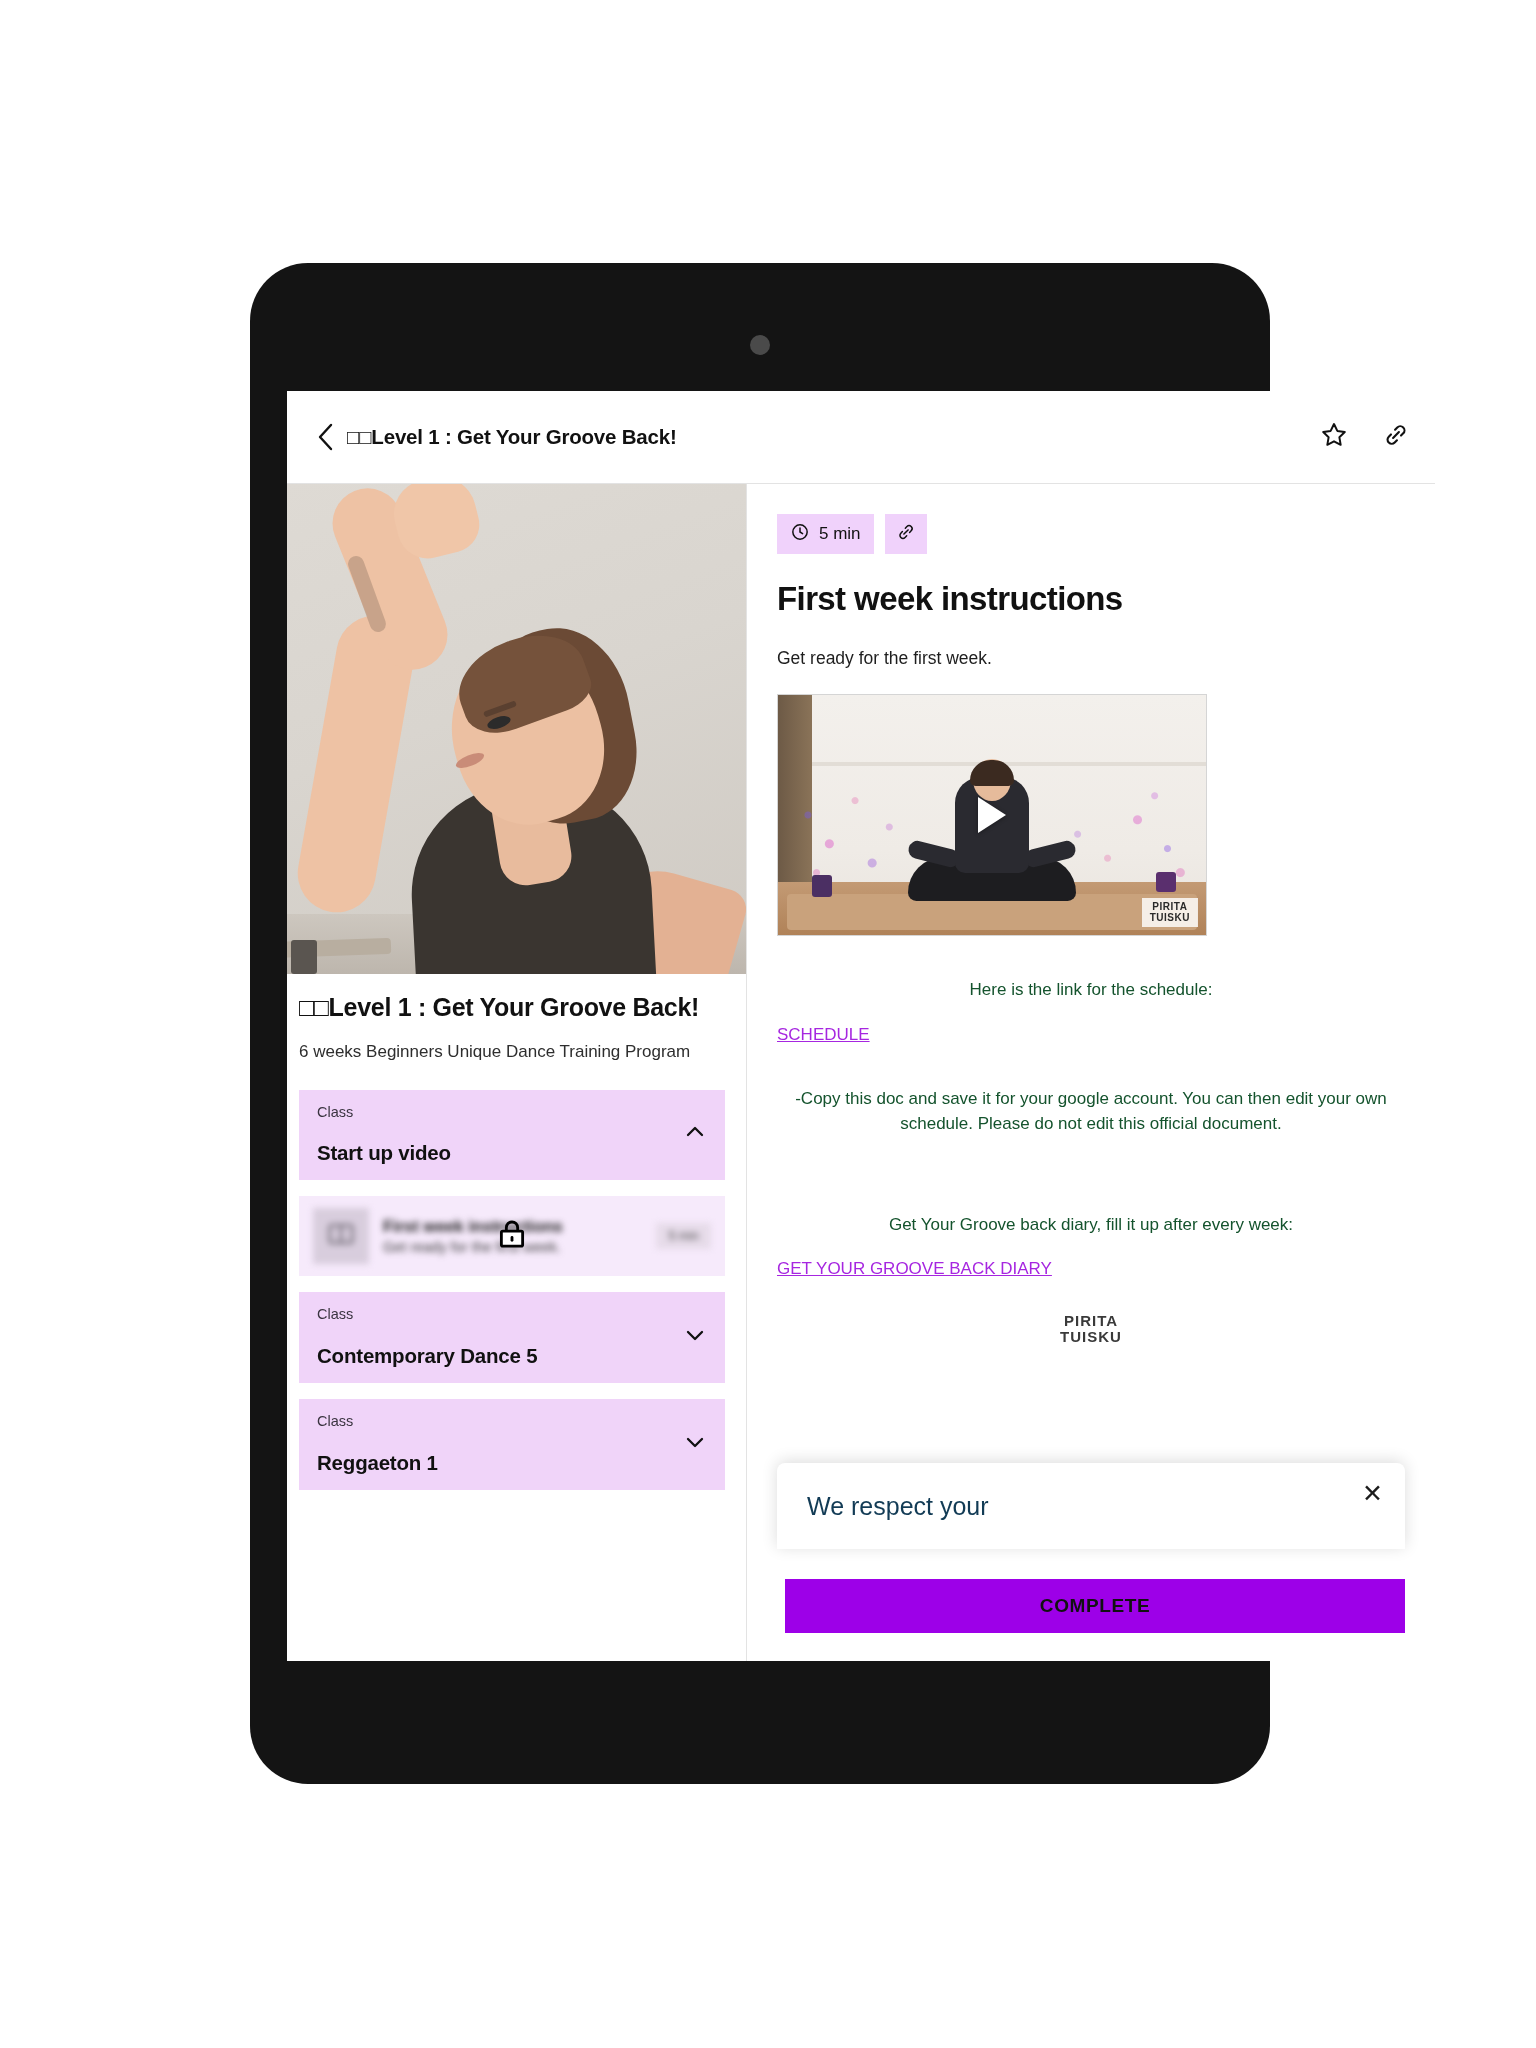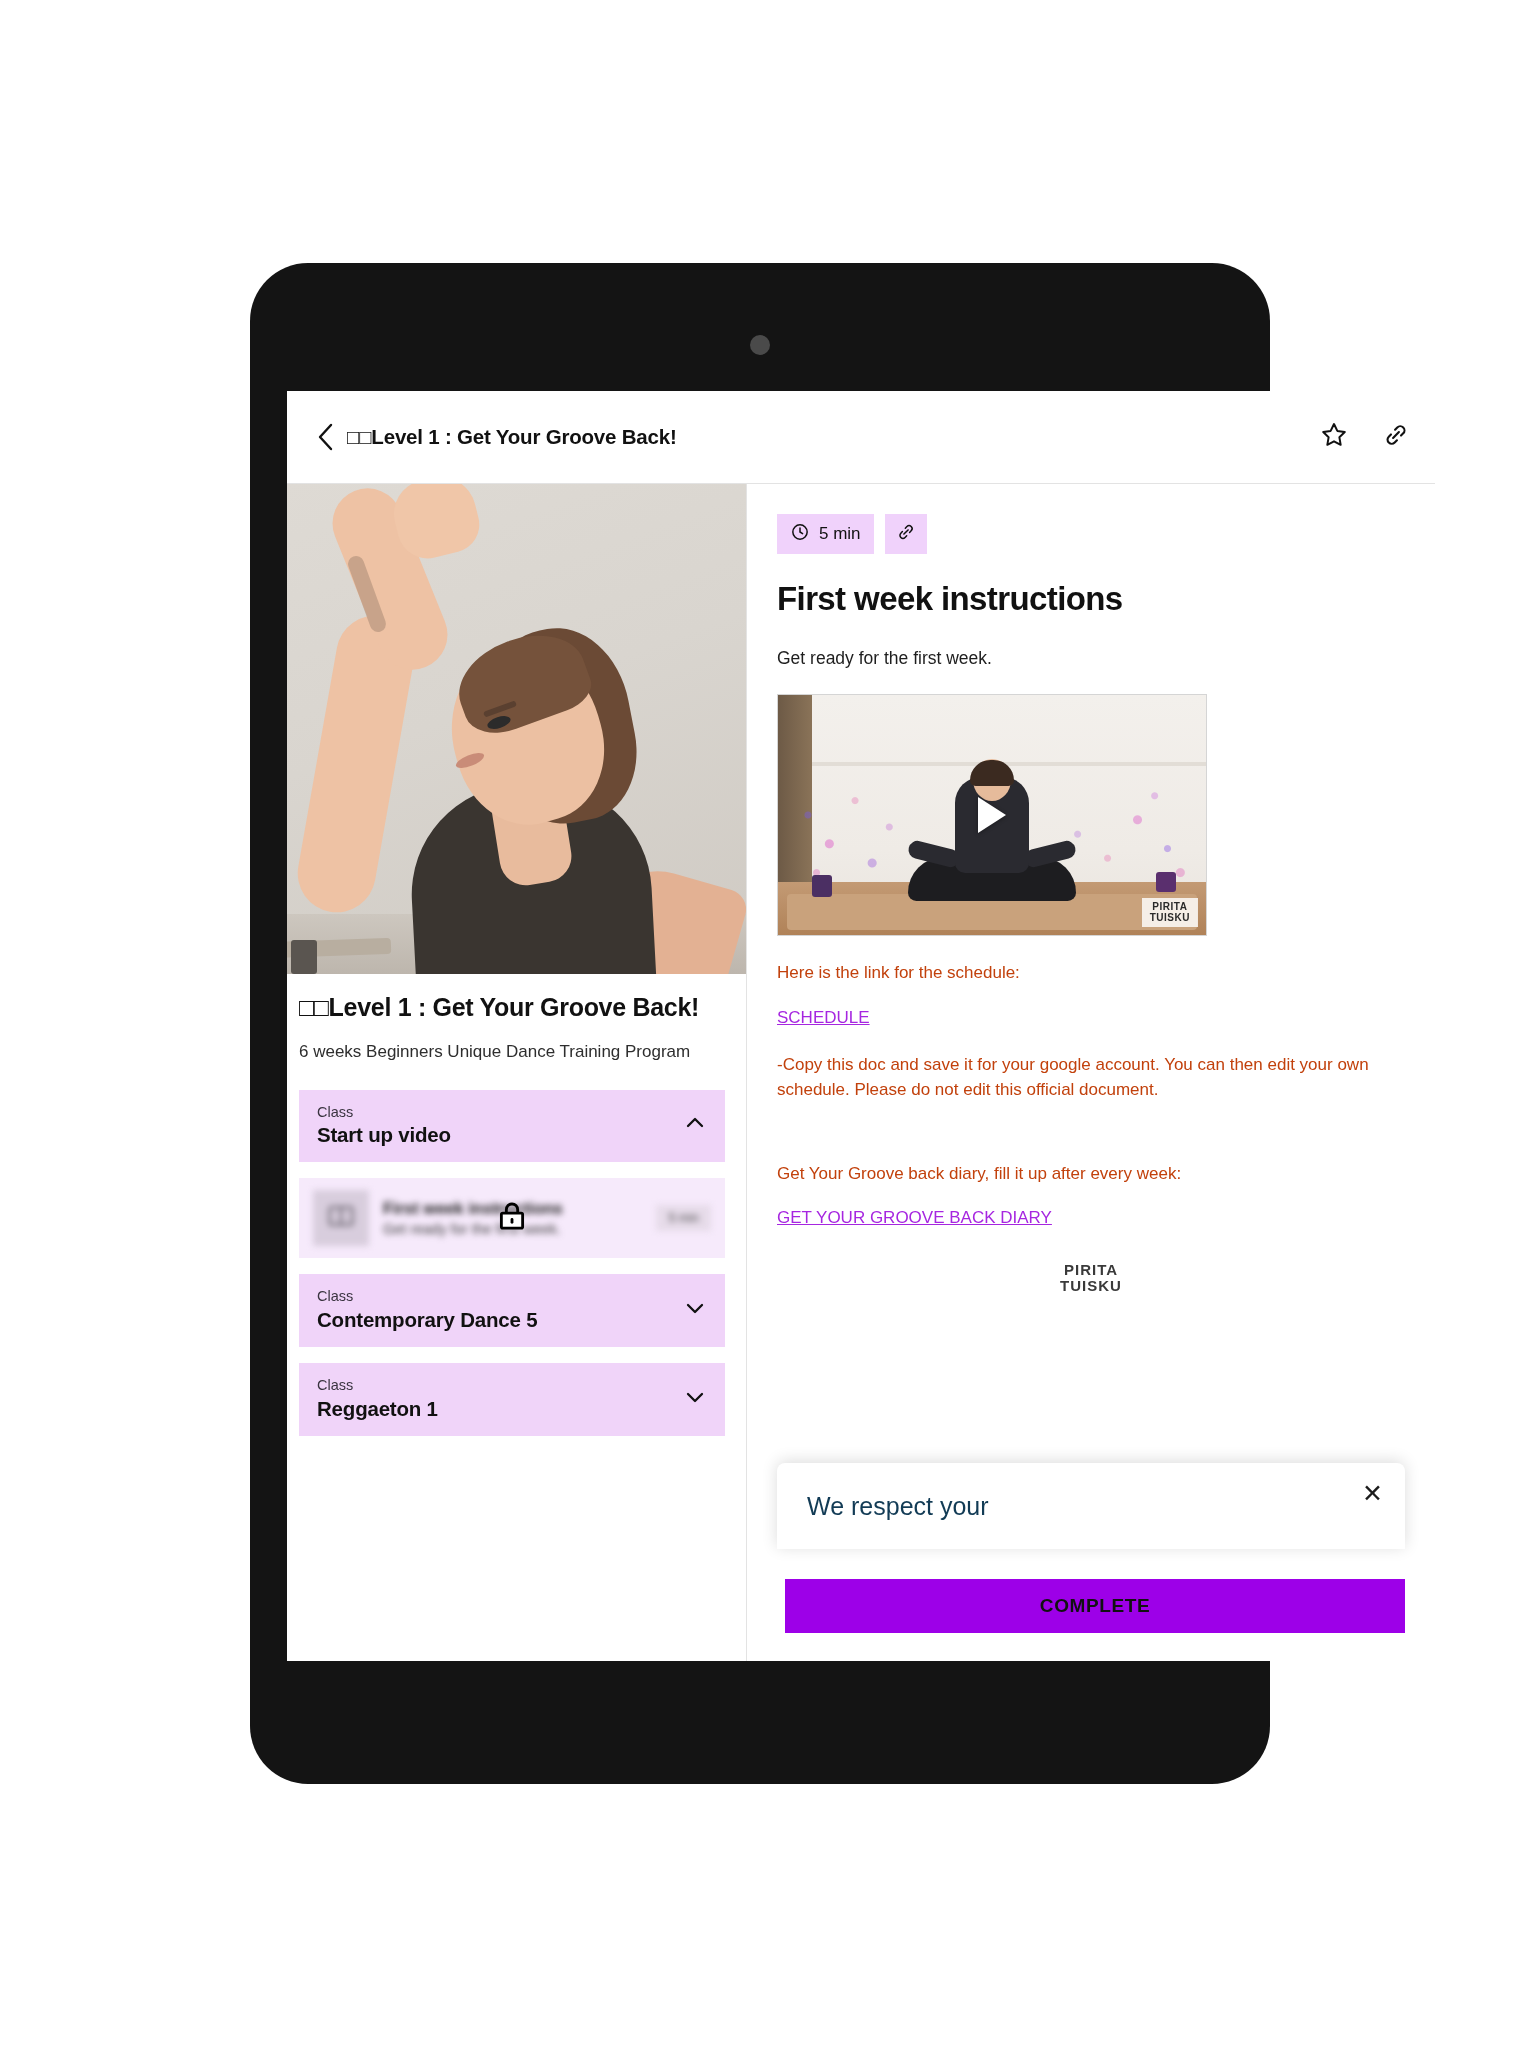--- a/index.html
+++ b/index.html
@@ -194,21 +194,21 @@
   .step-title { font-size: 19px; font-weight: bold; color:#111; letter-spacing:-.2px; }
 
   .class-list { padding: 22px 22px 0 22px; display:flex; flex-direction:column; gap: 16px; }
   .class-card {
     background: #f0d4f9;
     padding: 13px 18px 15px 18px;
     display:flex; align-items:center; justify-content:space-between;
     cursor:pointer;
   }
   .class-kicker { font-size: 14.5px; color:#3a3440; line-height:1.3; }
-  .class-name { font-size: 20.5px; font-weight:bold; color:#111; letter-spacing:-.2px; margin-top:2px; }
+  .class-name { font-size: 20.5px; font-weight:bold; color:#111; letter-spacing:-.2px; margin-top:20px; }
 
   
   .lesson-locked {
     position: relative;
     background: #f6eafb;
     padding: 12px 14px;
     display:flex; align-items:center; gap: 14px;
   }
   .lesson-blur { filter: blur(3.2px); display:flex; align-items:center; gap:14px; width:100%; }
   .lesson-thumb {
@@ -299,21 +299,21 @@
   .v-play {
     position:absolute; left:50%; top:50%; transform:translate(-50%,-50%);
     width:0; height:0;
     border-left: 28px solid #fff;
     border-top: 18px solid transparent;
     border-bottom: 18px solid transparent;
     filter: drop-shadow(0 1px 2px rgba(0,0,0,.35));
     cursor:pointer;
   }
 
-  .body-p { margin-top: 24px; font-size: 17px; line-height: 1.5; color:#c2410c; }
+  .body-p { margin-top: 41px; font-size: 17px; line-height: 1.5; color:#14532d;text-align:center; }
   .doc-link {
     display:inline-block; margin-top: 22px;
     font-size: 17px; color:#a626e0; text-decoration: underline;
     cursor:pointer;
   }
   .gap-lg { height: 34px; }
 
   .logo-mark {
     margin: 34px auto 0 auto; width: 160px; text-align:center;
     font-size: 15px; font-weight:bold; color:#3a3a3a;

